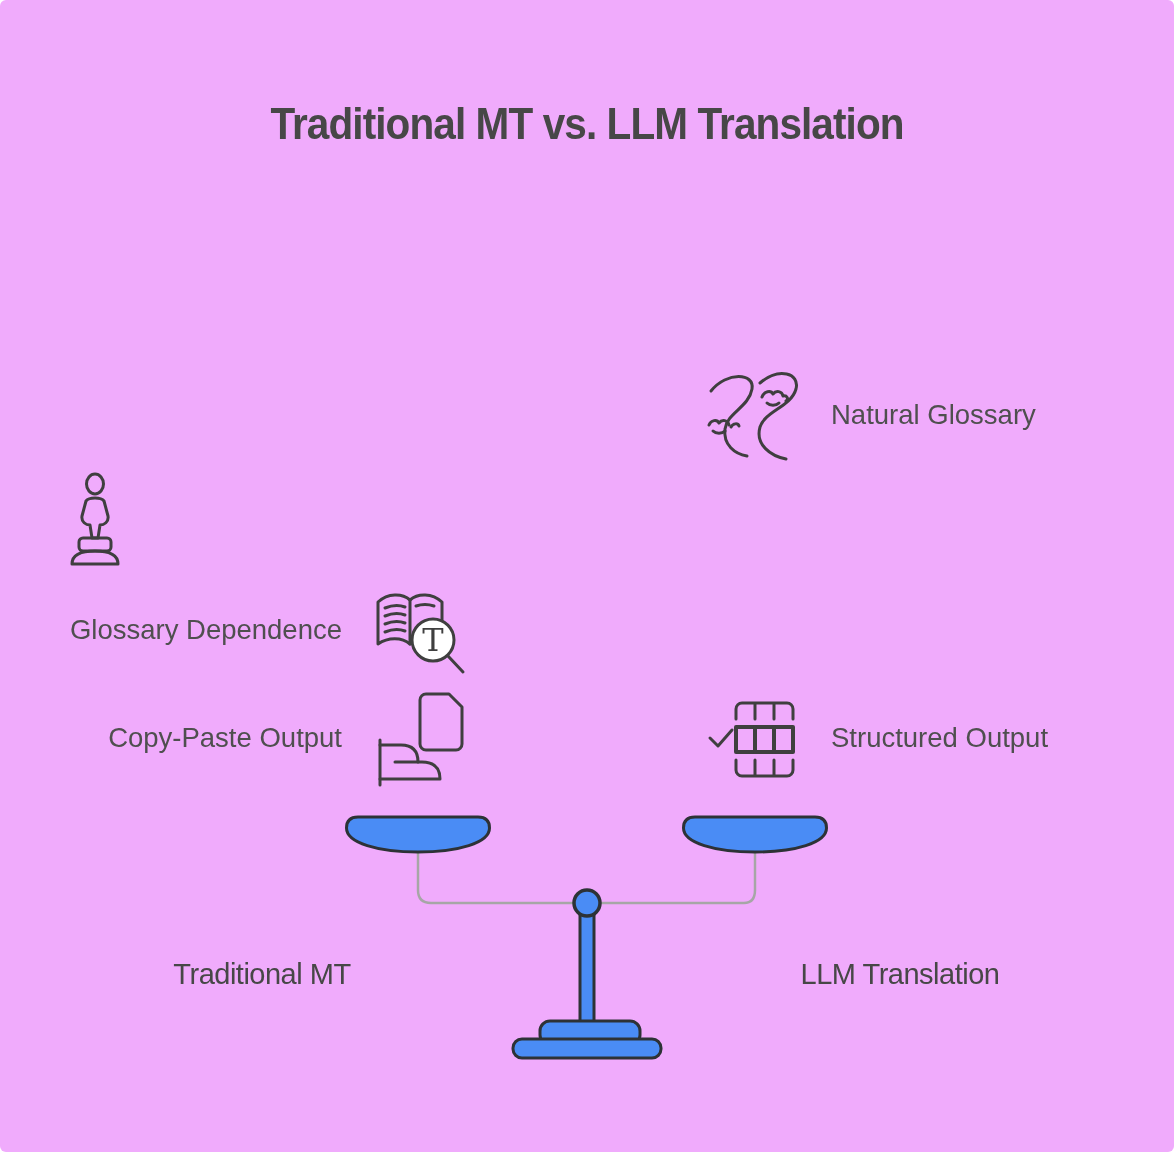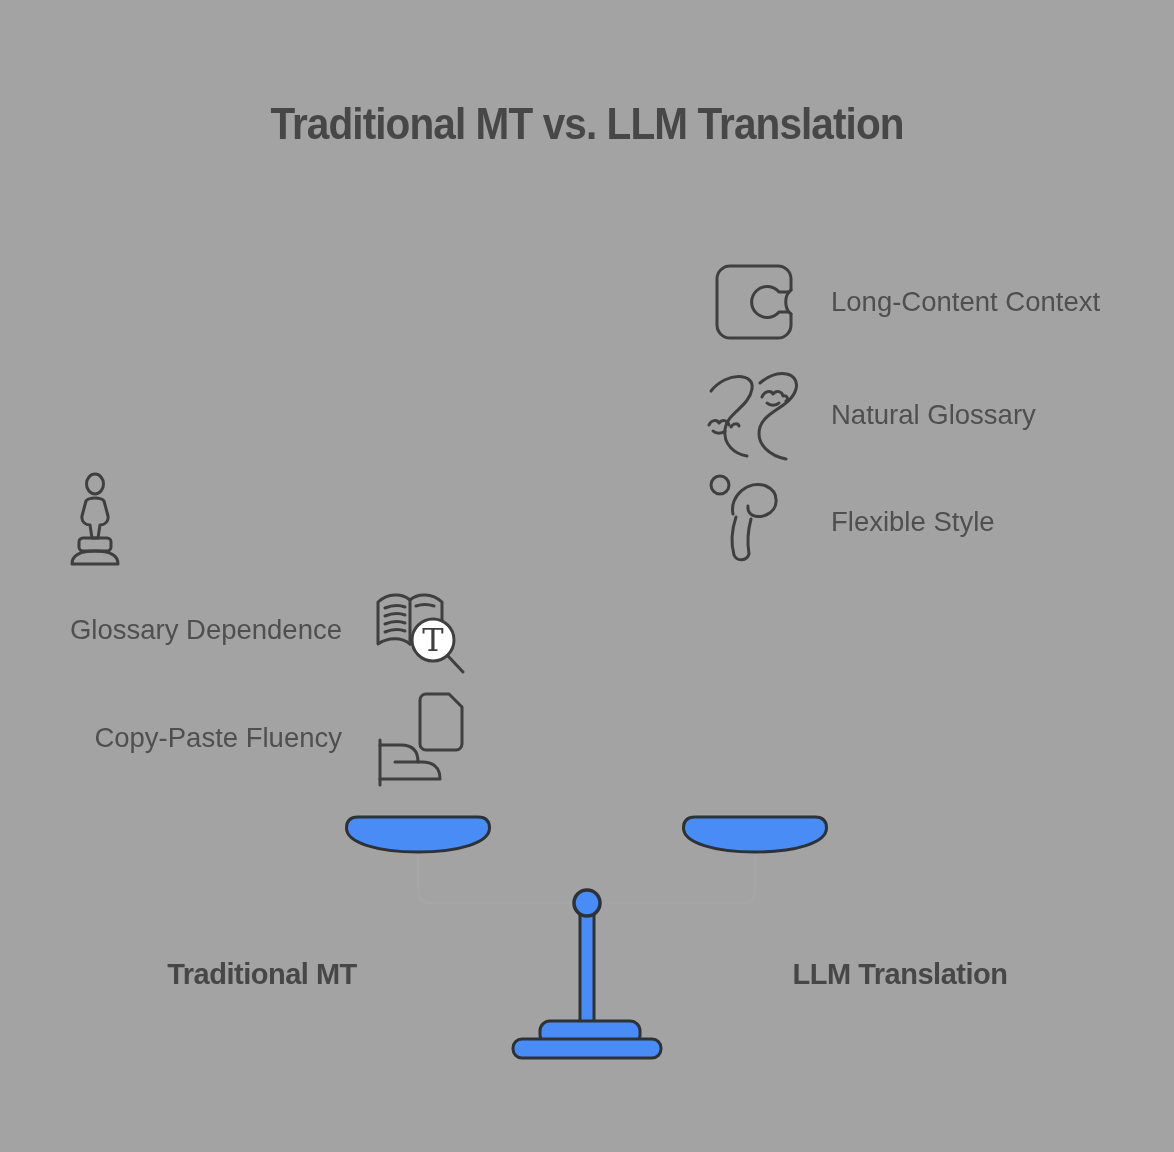--- a/index.html
+++ b/index.html
@@ -4,21 +4,21 @@
 <style>
   :root{
     --accent:#4a8cf5;
     --ink:#3f3f3f;
     --text:#4f4f4f;
     --beam:#a6a6a6;
     --dark:#2d3236;
   }
   *{box-sizing:border-box;margin:0;padding:0;}
   body{background:#fff;font-family:"Liberation Sans",sans-serif;}
-  .canvas{position:relative;width:1174px;height:1152px;background:#a3a3a3;overflow:hidden;}
+  .canvas{position:relative;width:1174px;height:1152px;background:#f0abfc;overflow:hidden;border-radius:6px;}
 
   .title{
     position:absolute;left:0;top:98px;width:100%;
     text-align:center;font-size:45px;font-weight:700;color:#474747;
     letter-spacing:-1px;transform:scaleX(.9);
   }
 
   .row{position:absolute;display:flex;align-items:center;}
   .row .label{font-size:27.5px;color:var(--text);line-height:1.3;}
   .row-left{left:45px;width:425px;}
@@ -36,21 +36,21 @@
   .ic .wfill{fill:#fff;}
   .ic .thick{stroke-width:4;}
   .ic text{stroke:none;fill:var(--ink);font-family:"DejaVu Serif",serif;}
 
   .scale-svg{position:absolute;left:340px;top:805px;}
   .scale-svg .blue{fill:var(--accent);stroke:var(--dark);stroke-width:3;stroke-linejoin:round;}
   .scale-svg .beam{fill:none;stroke:var(--beam);stroke-width:2.5;}
 
   .footer-label{
     position:absolute;top:958px;width:360px;text-align:center;
-    font-size:29px;color:#474747;letter-spacing:-.5px;font-weight:bold;
+    font-size:29px;color:#474747;letter-spacing:-.5px;
   }
   .footer-left{left:82px;}
   .footer-right{left:720px;}
 </style>
 </head>
 <body>
 
 <div class="canvas">
 
   <div class="title">Traditional MT vs. LLM Translation</div>
@@ -77,68 +77,60 @@
         <path d="M15 28 C22 25 30 25 35 27 M15 36 C22 33 30 33 35 35 M15 44 C22 41 30 41 35 43 M15 52 C22 49 30 49 35 51"></path>
         <path d="M46 26 C52 24 58 24 64 26"></path>
         <circle class="wfill" cx="63" cy="60" r="21"></circle>
         <text x="63" y="71" font-size="32" text-anchor="middle">T</text>
         <path d="M78 76 L93 92"></path>
       </svg>
     </div>
   </div>
 
   <div class="row row-left" style="top:688px;">
-    <div class="label">Copy-Paste Fluency</div>
+    <div class="label">Copy-Paste Output</div>
     <div class="icon-box">
       <svg class="ic" viewBox="0 0 100 100">
         <path d="M56 6 H79 L92 19 V56 A6 6 0 0 1 86 62 H56 A6 6 0 0 1 50 56 V12 A6 6 0 0 1 56 6 Z"></path>
         <path d="M10 52 V97"></path>
         <path d="M10 57 H31 Q48 57 48 74"></path>
         <path d="M25 74 H52 Q70 74 70 91 H10"></path>
       </svg>
     </div>
   </div>
 
-  <div class="row row-right" style="top:252px;">
-    <div class="icon-box">
-      <svg class="ic" viewBox="0 0 100 100">
-        <path d="M88 38 V27 A13 13 0 0 0 75 14 H27 A13 13 0 0 0 14 27 V73 A13 13 0 0 0 27 86 H75 A13 13 0 0 0 88 73 V62"></path>
-        <path d="M88 38 C81 43 81 57 88 62"></path>
-        <path d="M86 40 H76 A15.5 15.5 0 1 0 76 60 H86"></path>
-      </svg>
-    </div>
-    <div class="label">Long-Content Context</div>
-  </div>
 
   <div class="row row-right" style="top:365px;">
     <div class="icon-box">
       <svg class="ic" viewBox="0 0 100 100">
         <path d="M8 26 C24 6 52 8 49 24 C46 42 24 48 22 64 C20 80 32 89 44 91"></path>
         <path d="M57 18 C76 2 97 8 93 24 C88 42 62 46 57 62 C52 80 68 91 83 94"></path>
         <path d="M59 32 C61 26 68 25 70 29 C73 25 79 26 80 31 C84 30 86 34 83 36"></path>
         <path d="M64 38 C67 41 73 41 76 38"></path>
         <path d="M6 60 C8 55 14 54 16 58 C19 54 25 55 26 60"></path>
         <path d="M10 66 C13 69 19 69 22 66 M28 62 C30 58 35 58 36 61"></path>
       </svg>
     </div>
     <div class="label">Natural Glossary</div>
   </div>
 
-  <div class="row row-right" style="top:472px;">
+
+
+  <div class="row row-right" style="top:688px;">
     <div class="icon-box">
       <svg class="ic" viewBox="0 0 100 100">
-        <circle cx="17" cy="13" r="9"></circle>
-        <path d="M30 42 C26 24 46 7 63 14 C77 20 76 38 63 43 C53 47 44 43 45 34"></path>
-        <path d="M33 45 C28 60 28 72 31 83 A8 8 0 0 0 46 82 C44 70 45 58 48 47"></path>
+        <path d="M7 50 L15 58 L29 42"></path>
+        <path d="M33 31 V21 A6 6 0 0 1 39 15 H84 A6 6 0 0 1 90 21 V31 M52 15 V31 M71 15 V31"></path>
+        <rect class="thick" x="33" y="39" width="57" height="25"></rect>
+        <path class="thick" d="M52 39 V64 M71 39 V64"></path>
+        <path d="M33 72 V82 A6 6 0 0 0 39 88 H84 A6 6 0 0 0 90 82 V72 M52 72 V88 M71 72 V88"></path>
       </svg>
     </div>
-    <div class="label">Flexible Style</div>
+    <div class="label">Structured Output</div>
   </div>
-
-
 
   <svg class="scale-svg" width="500" height="258" viewBox="0 0 500 258">
     <path class="beam" d="M78 47 V85 Q78 98 91 98 H404 Q415 98 415 85 V47"></path>
     <path class="blue" d="M18 12 H138 Q149.5 12 149.5 23 C149.5 38 118 47 78 47 C38 47 6.5 38 6.5 23 Q6.5 12 18 12 Z"></path>
     <path class="blue" transform="translate(337 0)" d="M18 12 H138 Q149.5 12 149.5 23 C149.5 38 118 47 78 47 C38 47 6.5 38 6.5 23 Q6.5 12 18 12 Z"></path>
     <rect class="blue" x="240" y="100" width="14" height="122" rx="5"></rect>
     <rect class="blue" x="200" y="216" width="100" height="24" rx="10"></rect>
     <rect class="blue" x="173" y="234" width="148" height="19" rx="9"></rect>
     <circle class="blue" cx="247" cy="98" r="13" style="stroke-width:3.5"></circle>
   </svg>

